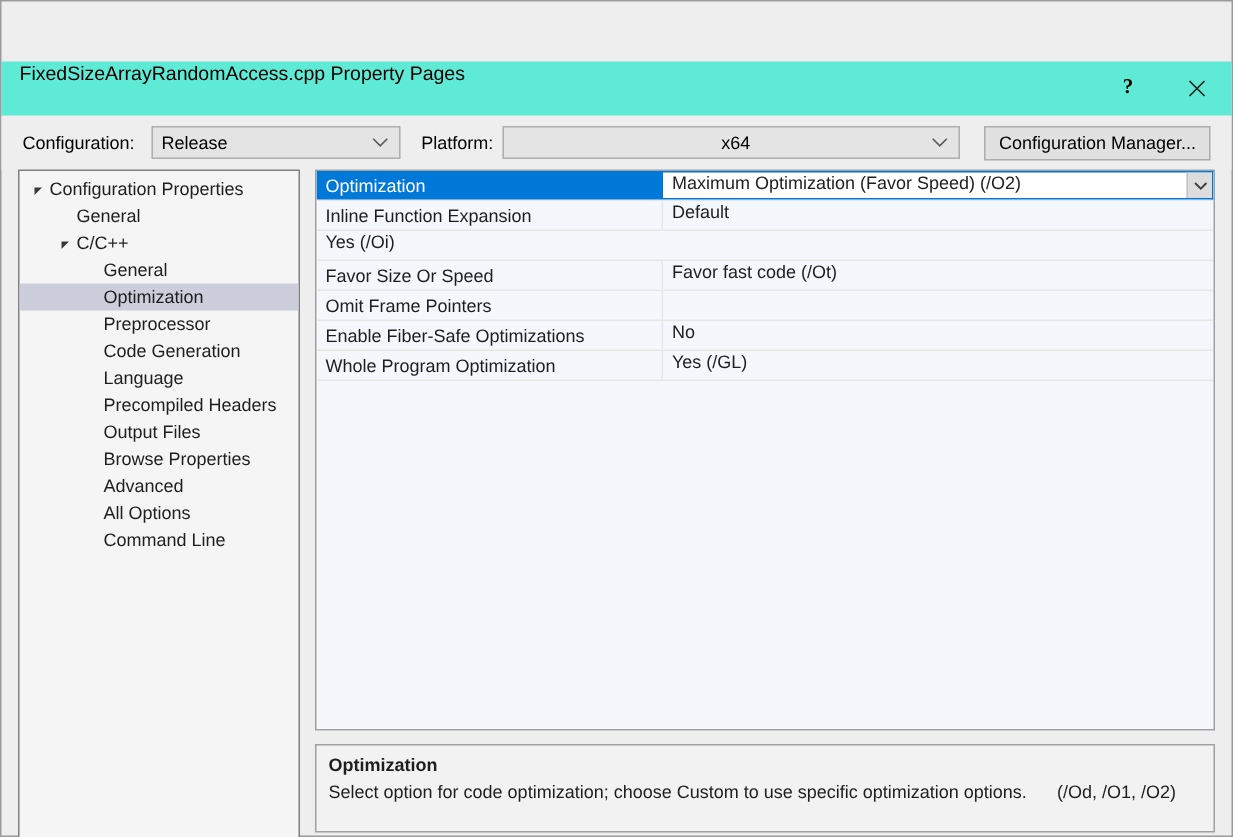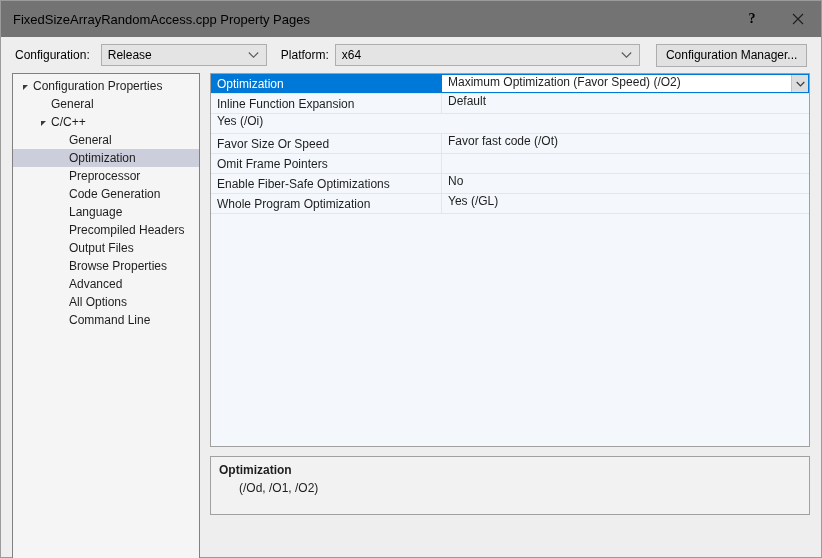--- a/index.html
+++ b/index.html
@@ -23,25 +23,25 @@
     box-sizing: border-box;
     border: 1px solid #9b9b9b;
     background: #eeeeee;
     display: flex;
     flex-direction: column;
   }
 
   
   .titlebar {
     height: 36px;
-    background: #737373;
-    display: flex;
-    align-items: center;
+    background: #5eead4;
+    display: flex;
     flex: 0 0 auto;
     position: relative;
+    margin-top: 40px;
   }
   .title-text {
     margin-left: 12px;
     font-size: 13px;
     color: #000000;
     white-space: nowrap;
   }
   .title-buttons {
     position: absolute;
     right: 0;
@@ -102,21 +102,21 @@
   }
   .combo .combo-arrow {
     position: absolute;
     right: 7px;
     top: 50%;
     transform: translateY(-50%);
     width: 11px;
     height: 7px;
   }
   #cfg-combo { width: 170px; margin-left: 11px; }
-  #plat-combo { width: 312px; margin-left: 6px; }
+  #plat-combo { width: 312px; margin-left: 6px; justify-content: center; }
   .cfg-spacer { width: 14px; }
   .btn {
     height: 23px;
     background: #e1e1e1;
     border: 1px solid #adadad;
     box-sizing: border-box;
     font-family: "Liberation Sans", sans-serif;
     font-size: 12px;
     color: #000;
     display: flex;
@@ -452,20 +452,21 @@
             <div class="pname">Whole Program Optimization</div>
             <div class="pval">
               <span>Yes (/GL)</span>
             </div>
           </div>
         </div>
 
       <div class="desc">
         <div class="desc-title">Optimization</div>
         <div class="desc-body">
+          <span class="desc-text">Select option for code optimization; choose Custom to use specific optimization options.</span>
           <span class="desc-flags">(/Od, /O1, /O2)</span>
         </div>
       </div>
 
     </div>
   </div>
 
   <div class="footer">
     <div class="btn" id="ok-btn">OK</div>
     <div class="btn" id="cancel-btn">Cancel</div>

